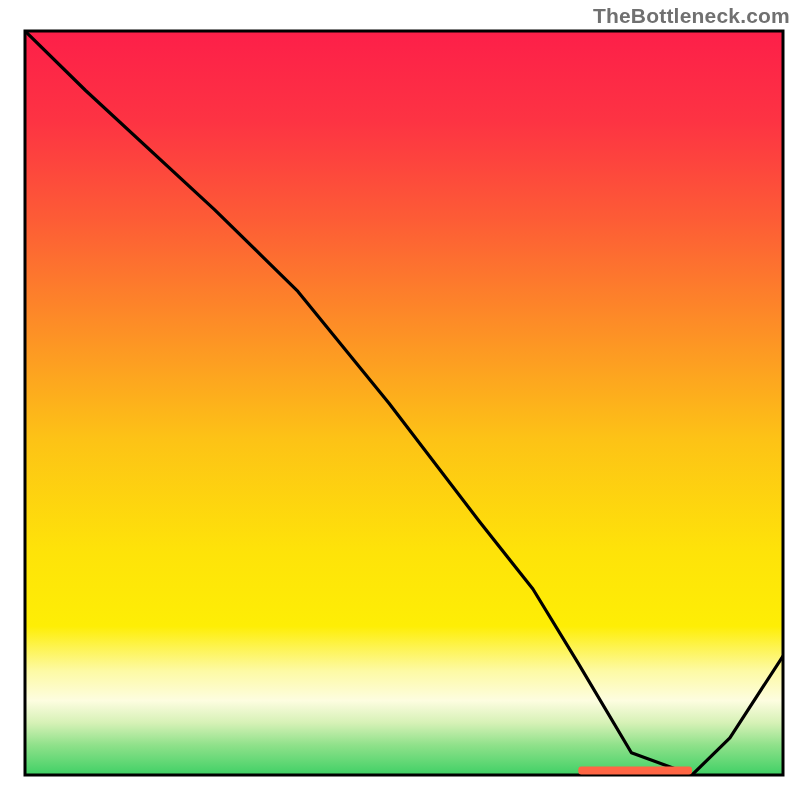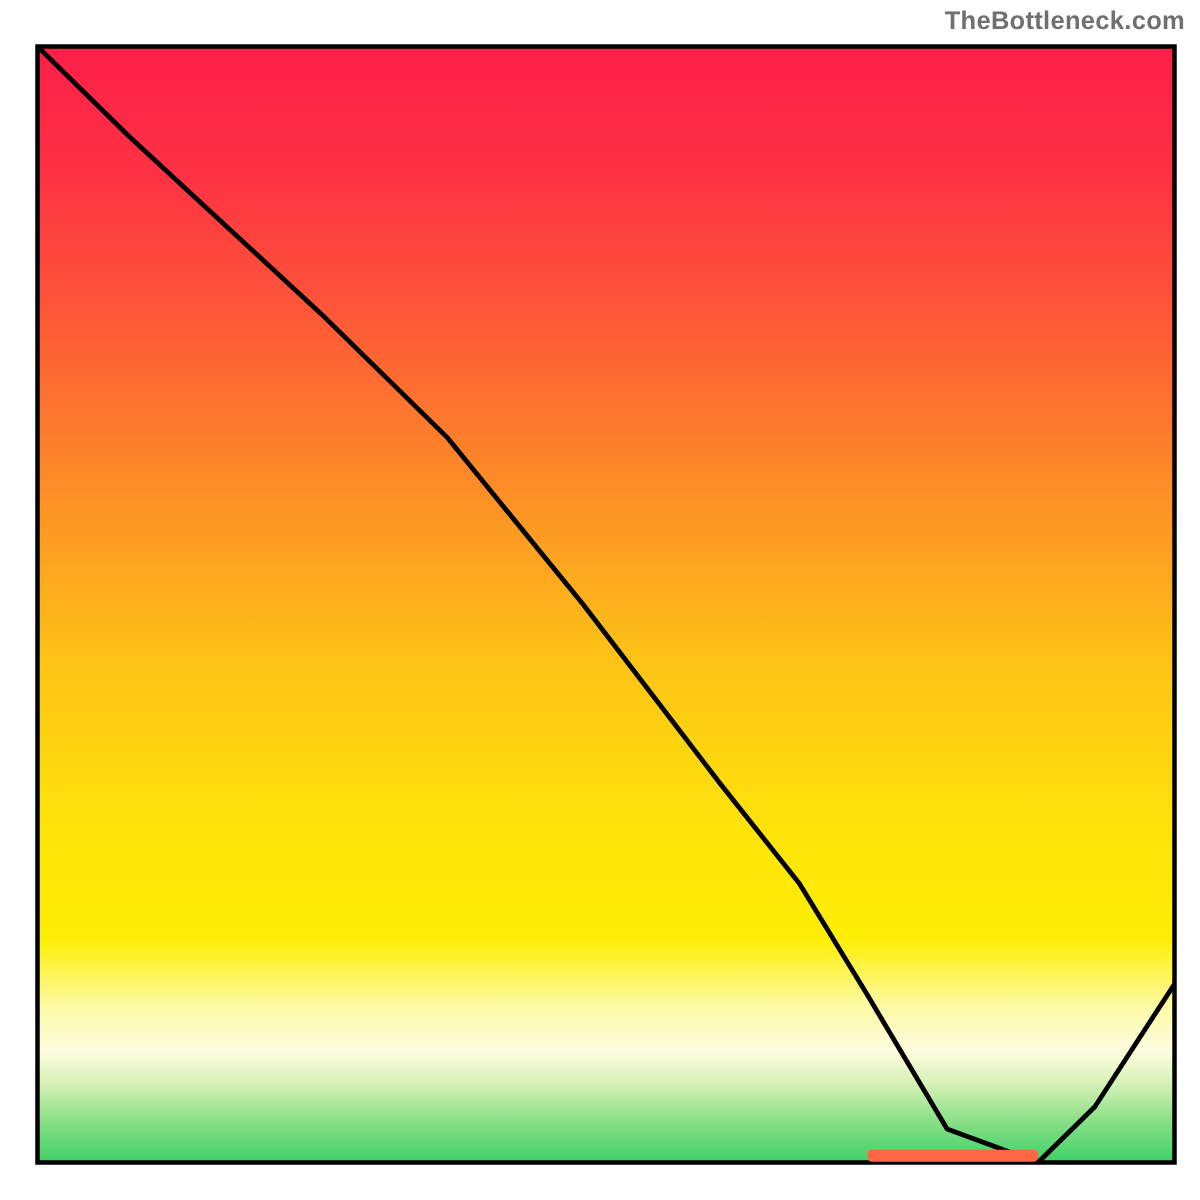--- a/index.html
+++ b/index.html
@@ -13,21 +13,21 @@
   }
   .stage {
     position: relative;
     width: 800px;
     height: 800px;
   }
   .watermark {
     position: absolute;
     top: 4px;
     right: 10px;
-    font-size: 17px;
+    font-size: 21px;
     font-weight: 600;
     color: #707070;
     letter-spacing: 0.2px;
   }
   svg {
     display: block;
   }
 </style>
 </head>
 <body>

